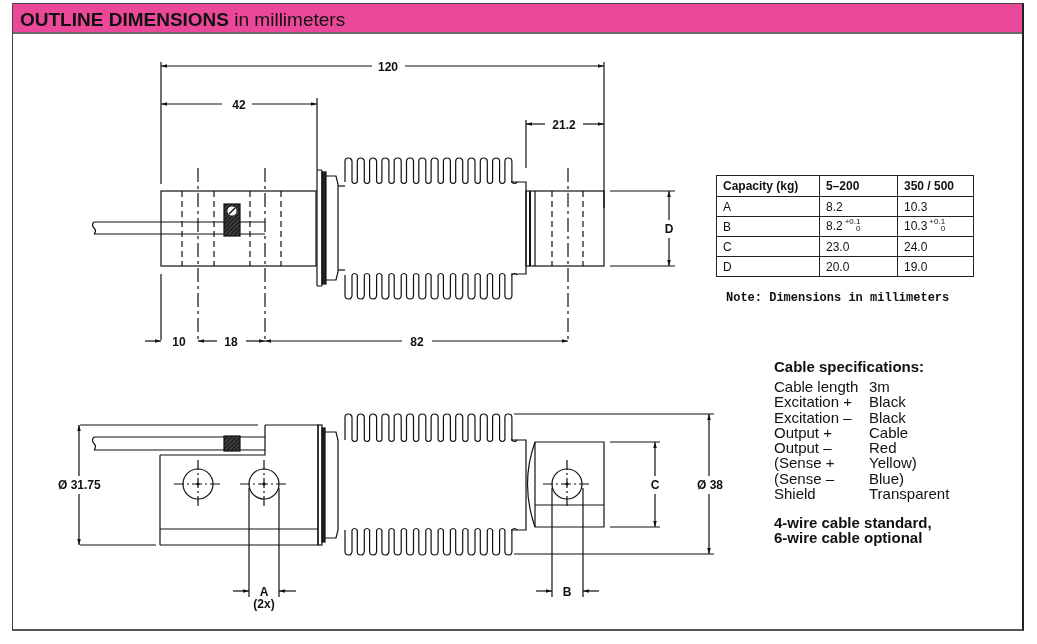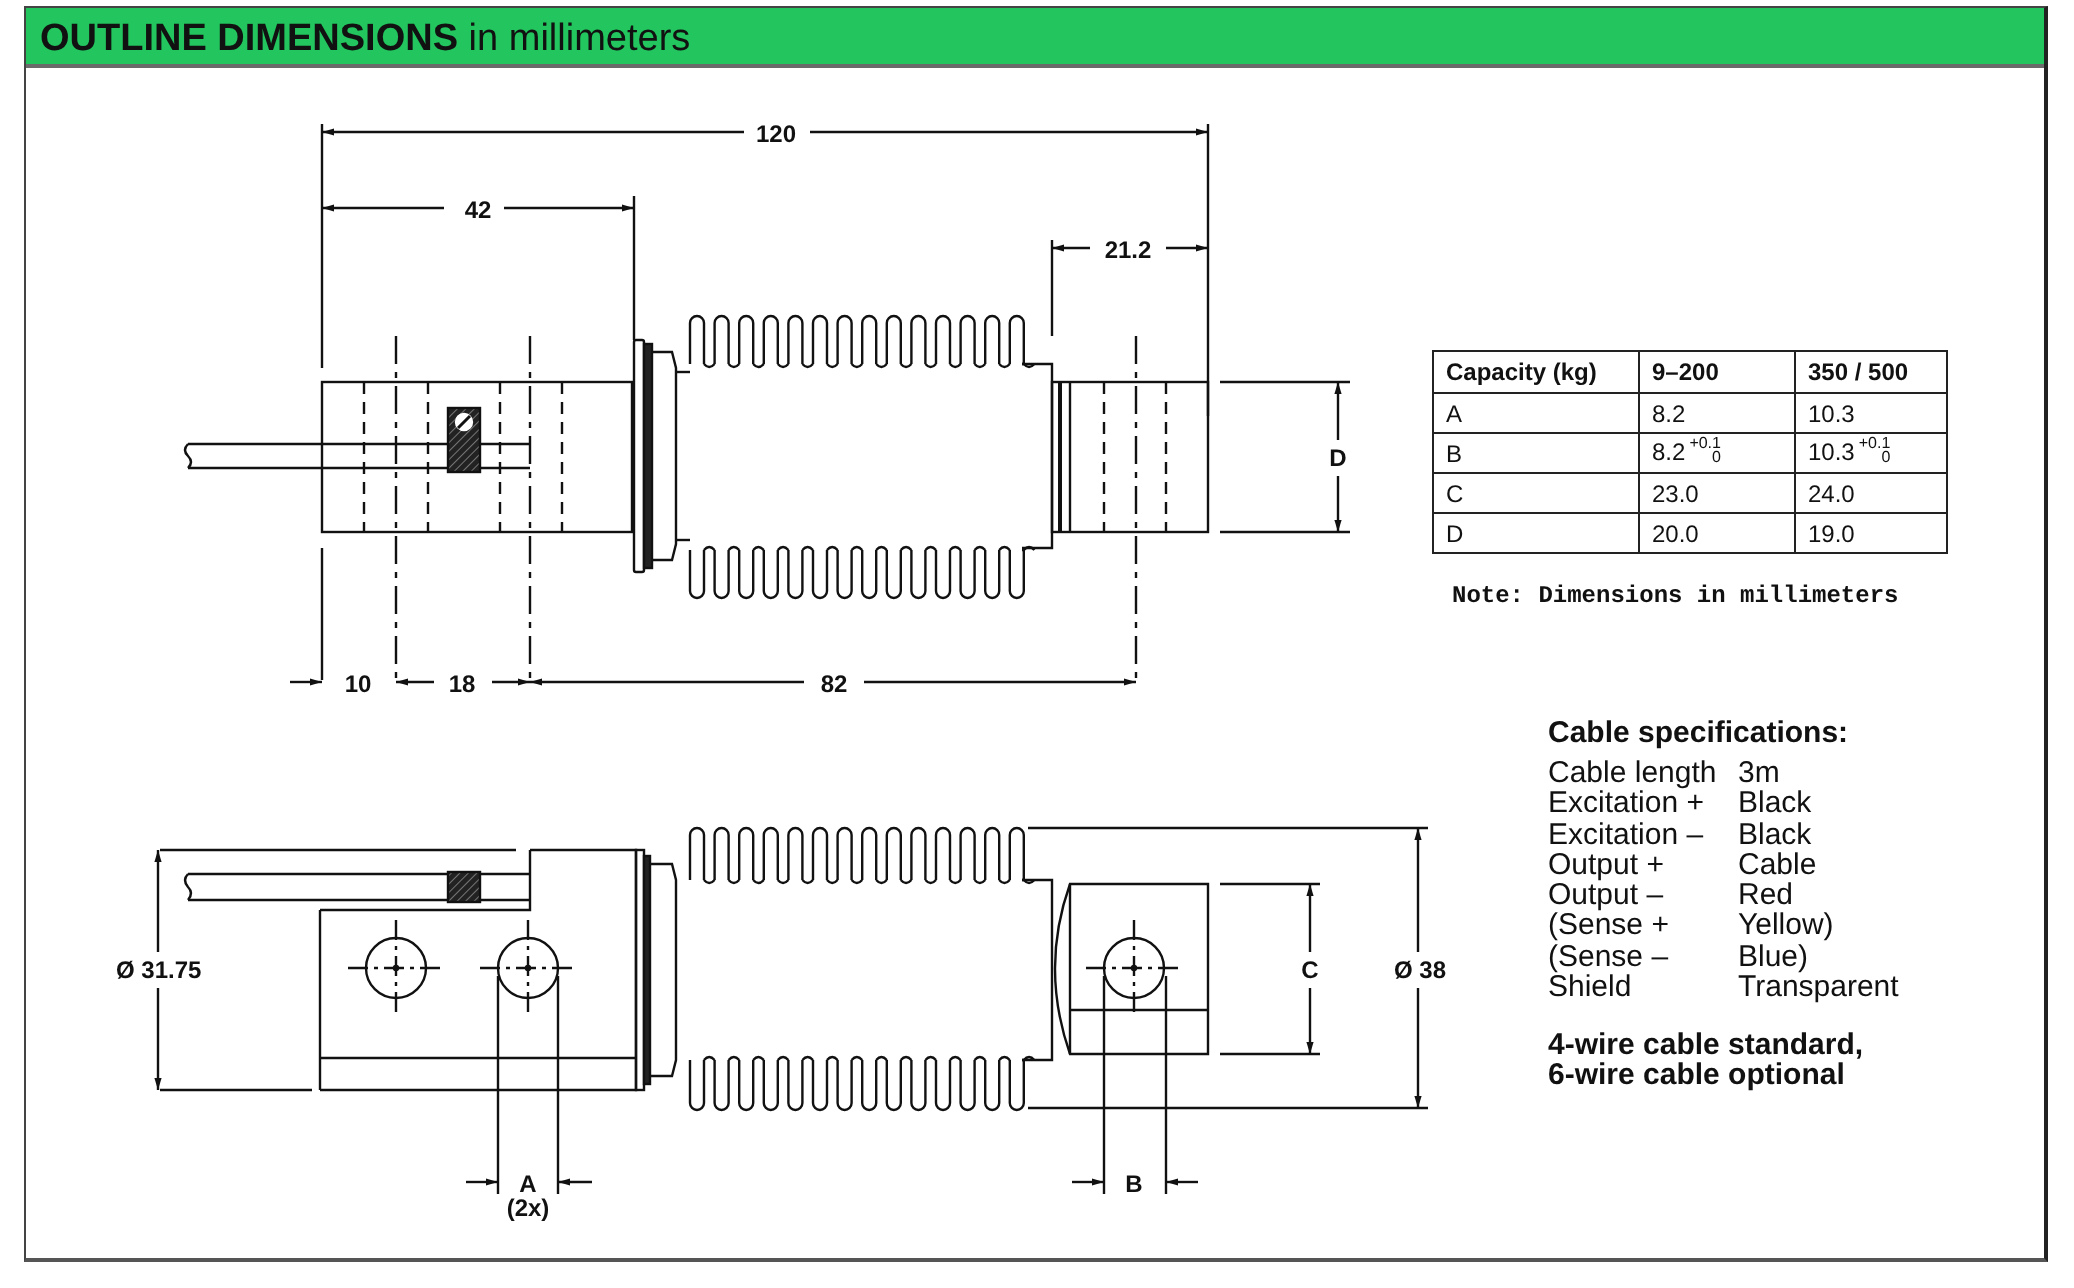--- a/index.html
+++ b/index.html
@@ -1,20 +1,20 @@
 <!DOCTYPE html>
 <html><head>
 <meta charset="utf-8">
 <style>
   html, body { margin:0; padding:0; background:#ffffff; }
   body { width:1037px; height:644px; position:relative; overflow:hidden;
          font-family:"Liberation Sans", sans-serif; color:#111; }
   .frame { position:absolute; left:12px; top:3px; width:1012px; height:628px;
            border:1px solid #444; border-right:2px solid #222; border-bottom:2px solid #555; box-sizing:border-box; background:#fff; }
-  .header { position:absolute; left:0; top:0; right:0; height:30px; background:#22c55e;
+  .header { position:absolute; left:0; top:0; right:0; height:30px; background:#ec4899;
             border-bottom:2px solid #6a6a6a; box-sizing:border-box; }
   .header .title { position:absolute; left:7px; top:5px; font-size:19px; line-height:22px; white-space:nowrap; }
   .header .title b { font-weight:bold; letter-spacing:0; }
   .header .title span.sub { font-weight:normal; }
   svg.drawing { position:absolute; left:0; top:0; width:1037px; height:644px; }
   svg text { font-family:"Liberation Sans", sans-serif; }
   .dim { font-size:12px; font-weight:bold; fill:#111; }
   table.cap { position:absolute; left:716px; top:175px; border-collapse:collapse; font-size:12px; }
   table.cap td, table.cap th { border:1.5px solid #222; padding:0 6px; height:19px; text-align:left; font-weight:normal; }
   table.cap th { font-weight:bold; height:20px;margin-left:29px; }
@@ -230,21 +230,21 @@
   <text class="dim" x="697" y="489">Ø 38</text>
   <text class="dim" x="264" y="596" text-anchor="middle">A</text>
   <text class="dim" x="264" y="608" text-anchor="middle">(2x)</text>
   <text class="dim" x="567" y="596" text-anchor="middle">B</text>
 </svg>
 
 <table class="cap">
   <tbody>
       <tr>
     <th class="c1">Capacity (kg)</th>
-    <th class="c2">9–200</th>
+    <th class="c2">5–200</th>
     <th class="c3">350 / 500</th>
   </tr>
   <tr>
     <td class="c1">A</td>
     <td class="c2">8.2</td>
     <td class="c3">10.3</td>
   </tr>
   <tr>
     <td class="c1">B</td>
     <td class="c2"><span>8.2</span><span class="tol"><span>+0.1</span><br><span>0</span></span></td>

